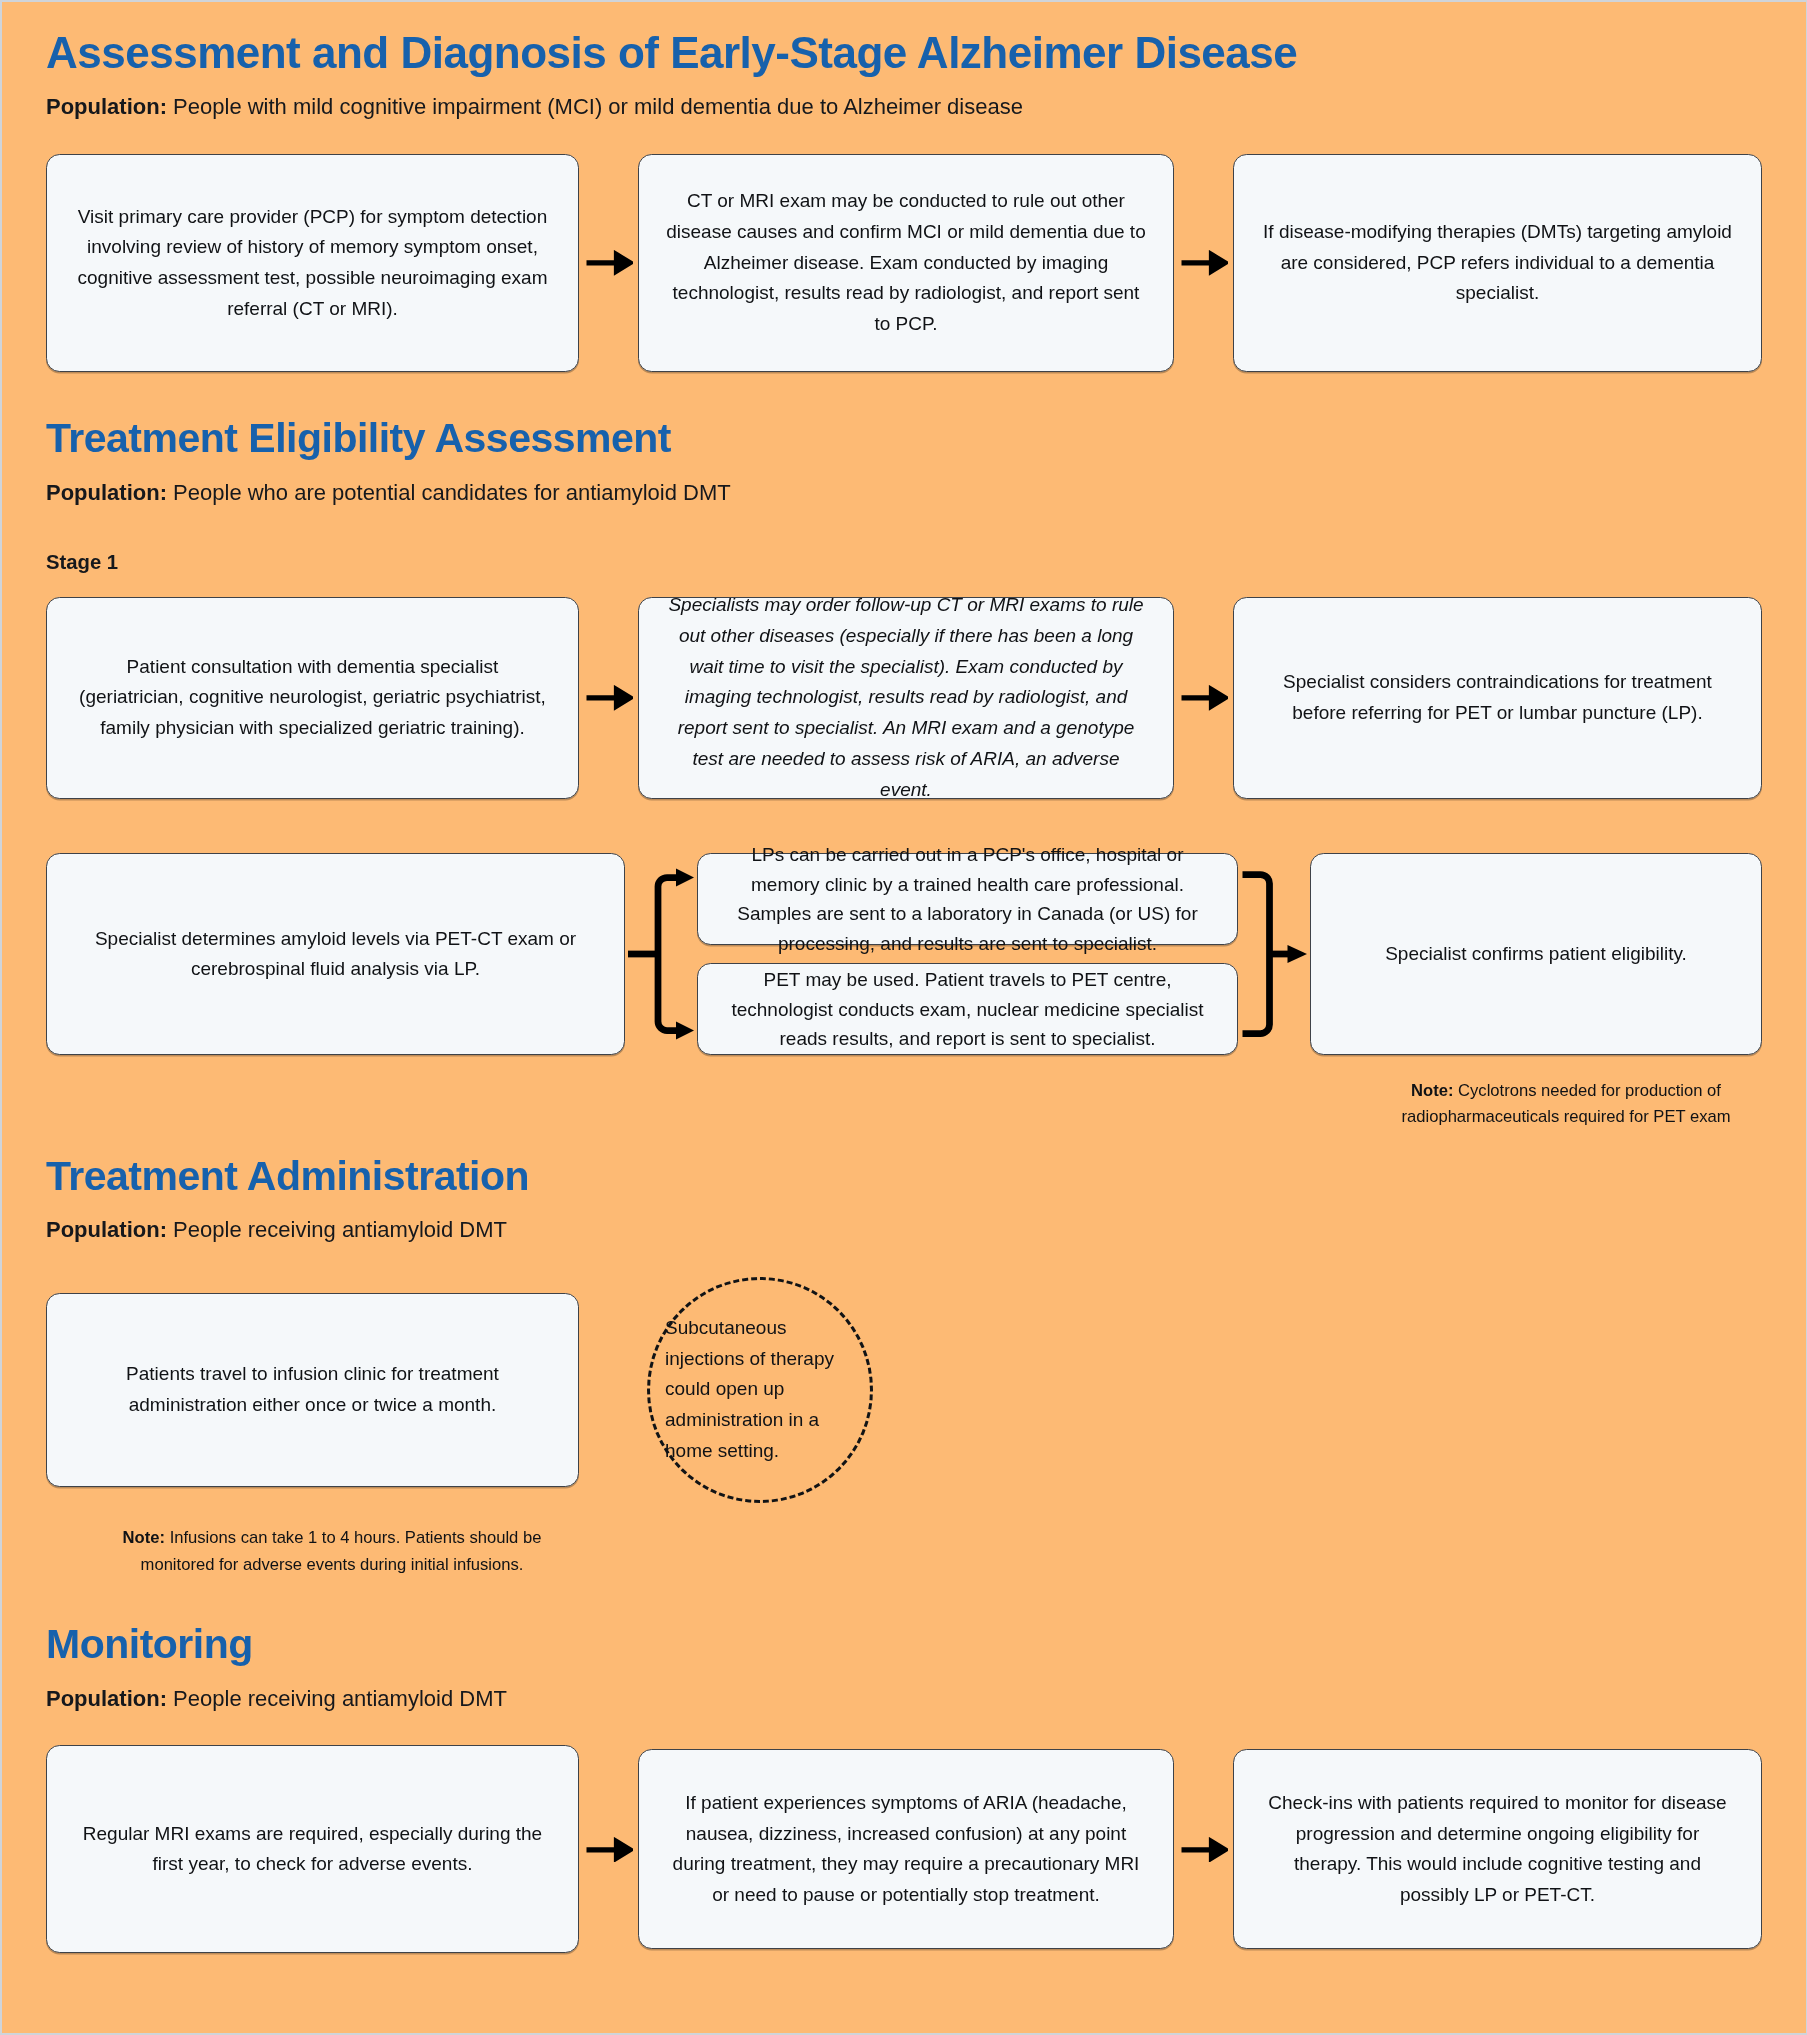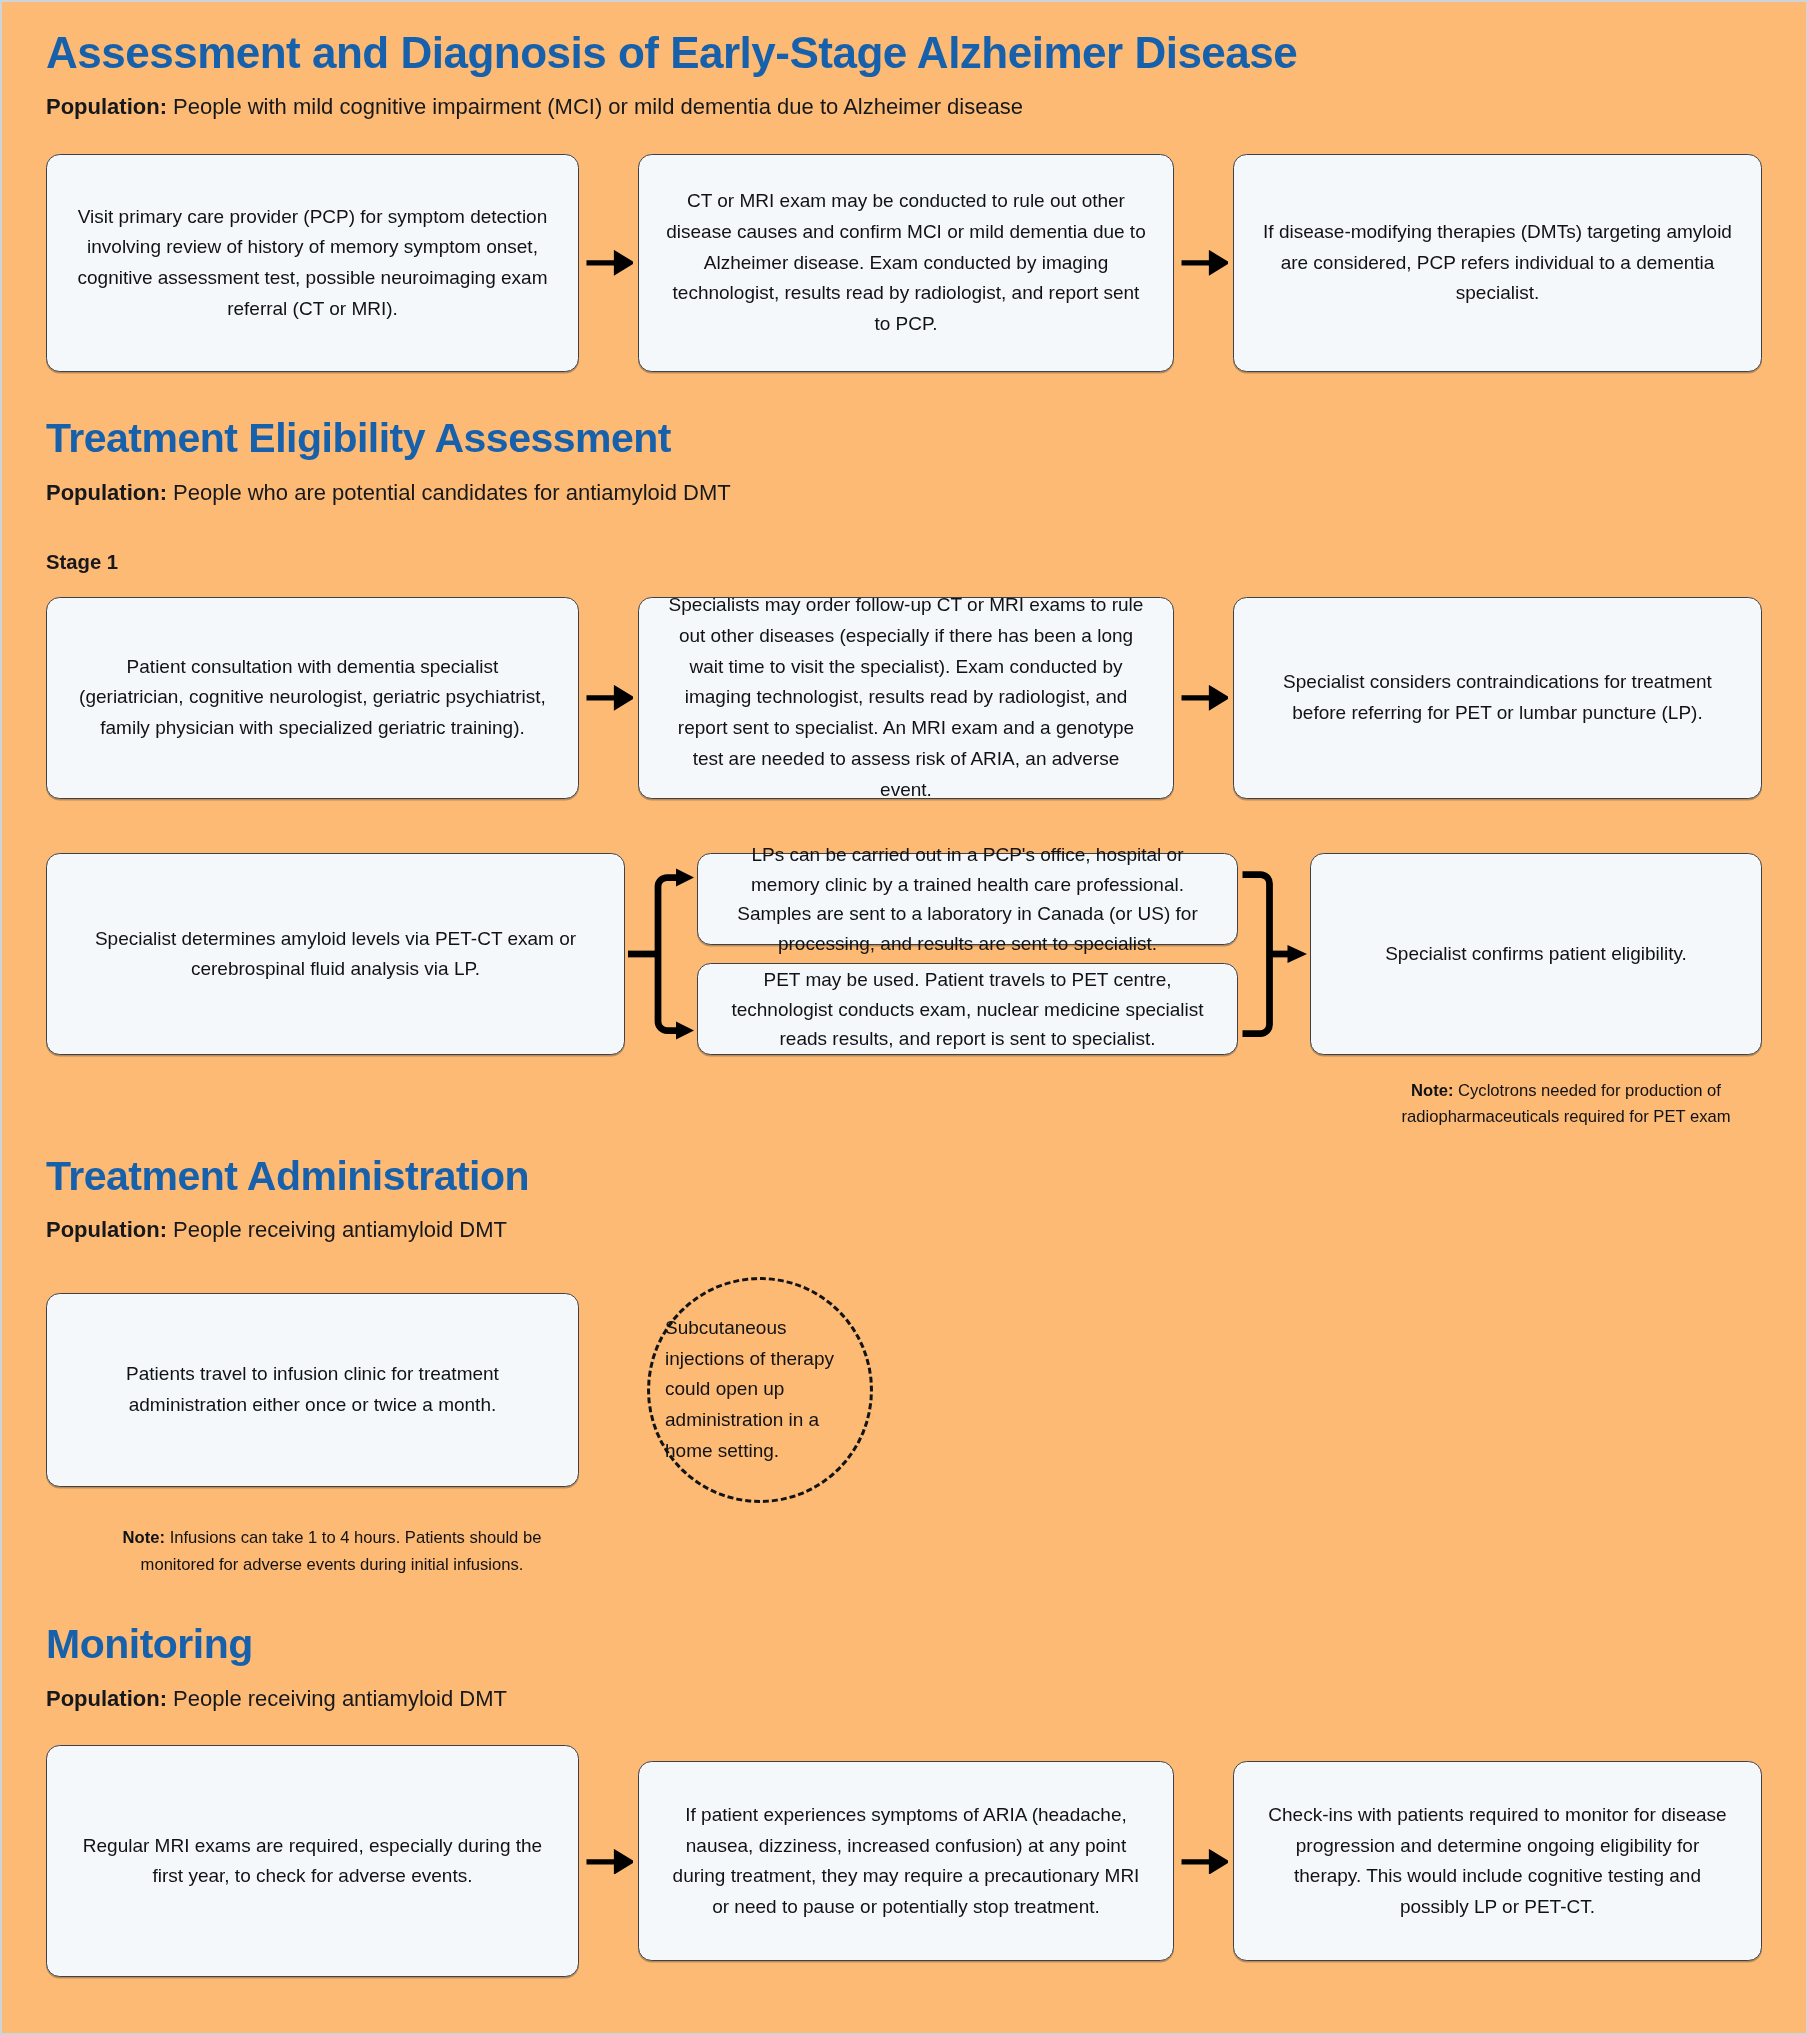--- a/index.html
+++ b/index.html
@@ -191,21 +191,21 @@
 
   <div class="row">
     <div class="card" style="flex:0 0 533px; height:202px;">
       <p>Patient consultation with dementia specialist (geriatrician, cognitive neurologist, geriatric psychiatrist, family physician with specialized geriatric training).</p>
     </div>
     <div class="arrow">
       <svg width="48" height="25.6" viewBox="0 0 64 34">
             <path d="M2 17 H46 M42 6 L60 17 L42 28 Z" fill="#000" stroke="#000" stroke-width="7" stroke-linejoin="miter"></path>
           </svg>
     </div>
-    <div class="card" style="flex:0 0 536px; height:202px;">
+    <div class="card" style="flex:0 0 536px; height:202px;font-style:italic;">
       <p>Specialists may order follow-up CT or MRI exams to rule out other diseases (especially if there has been a long wait time to visit the specialist). Exam conducted by imaging technologist, results read by radiologist, and report sent to specialist. An MRI exam and a genotype test are needed to assess risk of ARIA, an adverse event.</p>
     </div>
     <div class="arrow">
       <svg width="48" height="25.6" viewBox="0 0 64 34">
             <path d="M2 17 H46 M42 6 L60 17 L42 28 Z" fill="#000" stroke="#000" stroke-width="7" stroke-linejoin="miter"></path>
           </svg>
     </div>
     <div class="card" style="flex:1 1 auto; height:202px;">
       <p>Specialist considers contraindications for treatment before referring for PET or lumbar puncture (LP).</p>
     </div>
@@ -301,21 +301,21 @@
   <h1 class="section-title small">Monitoring</h1>
 
   <div class="population">
     <b>Population:</b>
     <span>People receiving antiamyloid DMT</span>
   </div>
 
   <div class="gap-md"></div>
 
   <div class="row">
-    <div class="card" style="flex:0 0 533px; height:232px;">
+    <div class="card" style="flex:0 0 533px; height:208px;">
       <p>Regular MRI exams are required, especially during the first year, to check for adverse events.</p>
     </div>
     <div class="arrow">
       <svg width="48" height="25.6" viewBox="0 0 64 34">
             <path d="M2 17 H46 M42 6 L60 17 L42 28 Z" fill="#000" stroke="#000" stroke-width="7" stroke-linejoin="miter"></path>
           </svg>
     </div>
     <div class="card" style="flex:0 0 536px; height:200px;">
       <p>If patient experiences symptoms of ARIA (headache, nausea, dizziness, increased confusion) at any point during treatment, they may require a precautionary MRI or need to pause or potentially stop treatment.</p>
     </div>

